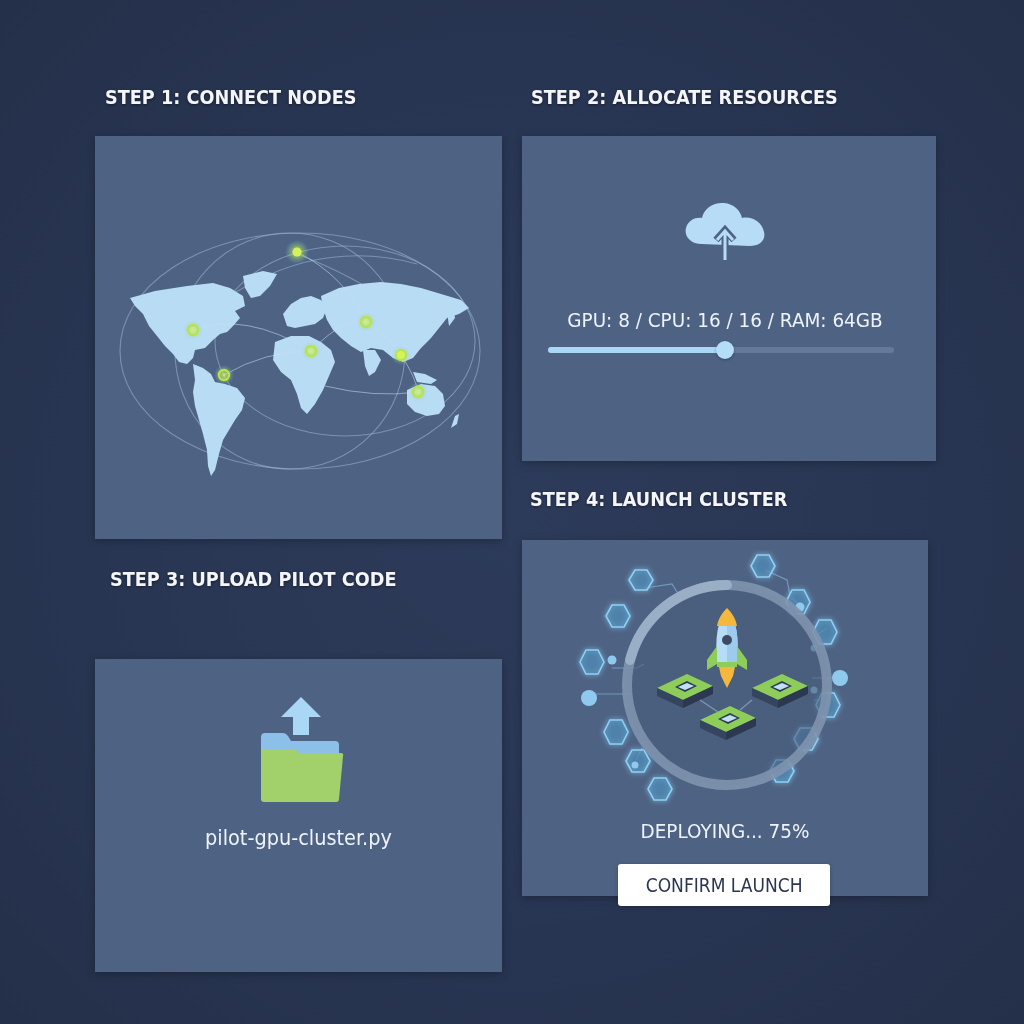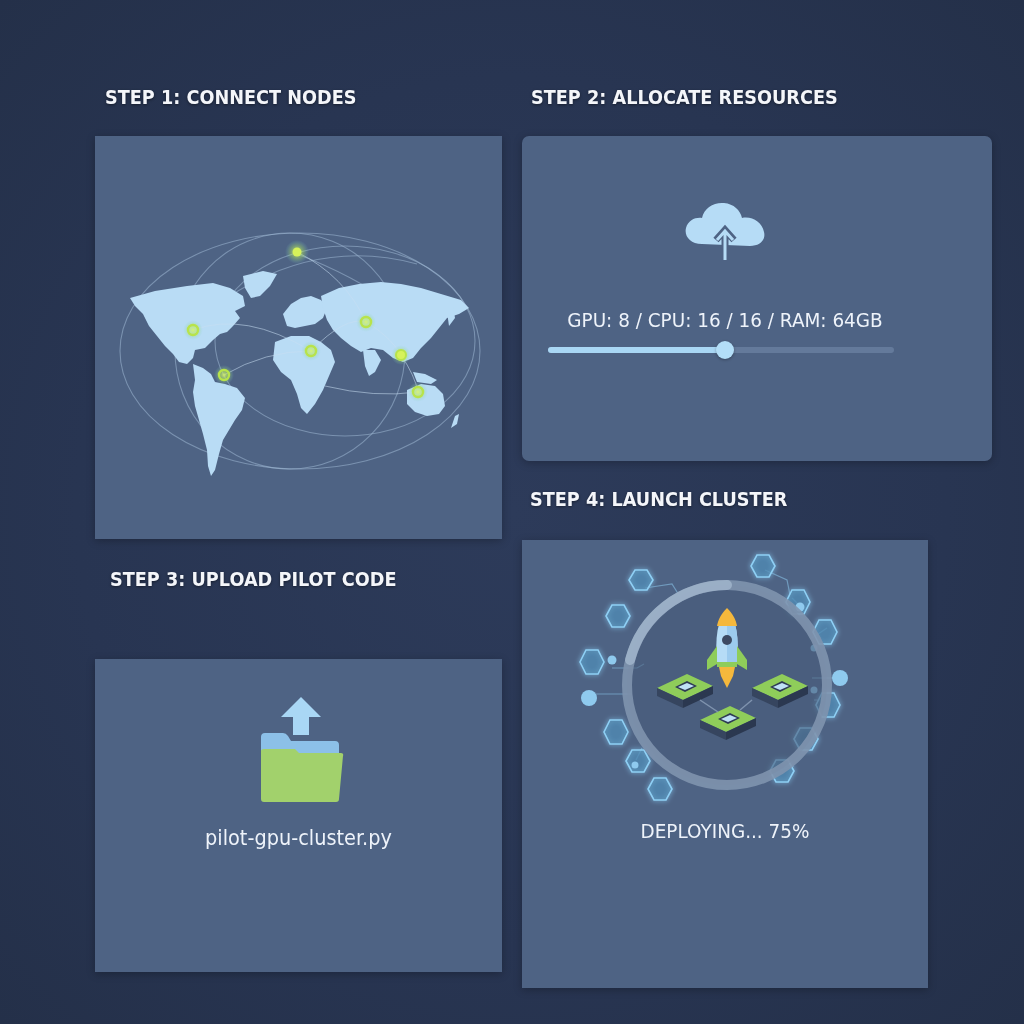--- a/index.html
+++ b/index.html
@@ -24,23 +24,23 @@
     .panel {
       position: absolute;
       background: #4e6384;
       box-shadow: 0 2px 8px rgba(0,0,0,0.25);
     }
     #t1 { left: 105px; top: 86px; }
     #t2 { left: 531px; top: 86px; }
     #t3 { left: 110px; top: 568px; }
     #t4 { left: 530px; top: 488px; }
     #p1 { left: 95px; top: 136px; width: 407px; height: 403px; }
-    #p2 { left: 522px; top: 136px; width: 470px; height: 325px; border-radius: 7px; }
+    #p2 { left: 522px; top: 136px; width: 414px; height: 325px; }
     #p3 { left: 95px; top: 619px; width: 407px; height: 313px; margin-top: 40px; }
-    #p4 { left: 522px; top: 540px; width: 406px; height: 448px; }
+    #p4 { left: 522px; top: 540px; width: 406px; height: 356px; }
 
     .abs { position: absolute; }
 
     
     .resource-text {
       position: absolute; left: 0; width: 406px; top: 172px;
       text-align: center; color: #eef3fa; font-size: 20px;
       font-family: "DejaVu Sans", sans-serif;
       transform: scaleX(0.92);
     }
@@ -284,13 +284,14 @@
       <path d="M0 -10 C10 0 12 18 10 42 L0 42 Z" fill="#9ccbee"></path>
       <path d="M0 -12 C6 -6 9 0 10 6 L-10 6 C-9 0 -6 -6 0 -12 Z" fill="#f5b83c"></path>
       <circle cx="0" cy="20" r="5" fill="#3d4a62"></circle>
       <path d="M-10 26 L-20 40 L-20 50 L-10 44 Z" fill="#8fcd5a"></path>
       <path d="M10 26 L20 40 L20 50 L10 44 Z" fill="#8fcd5a"></path>
       <rect x="-10" y="42" width="20" height="5" fill="#8fcd5a"></rect>
       <path d="M-8 47 L8 47 L6 56 L0 68 L-6 56 Z" fill="#f5b83c"></path>
     </g>
   </svg>
   <div class="status-text">DEPLOYING... 75%</div>
+  <button class="confirm-btn"><span>CONFIRM LAUNCH</span></button>
 </div>
 
 </body></html>

